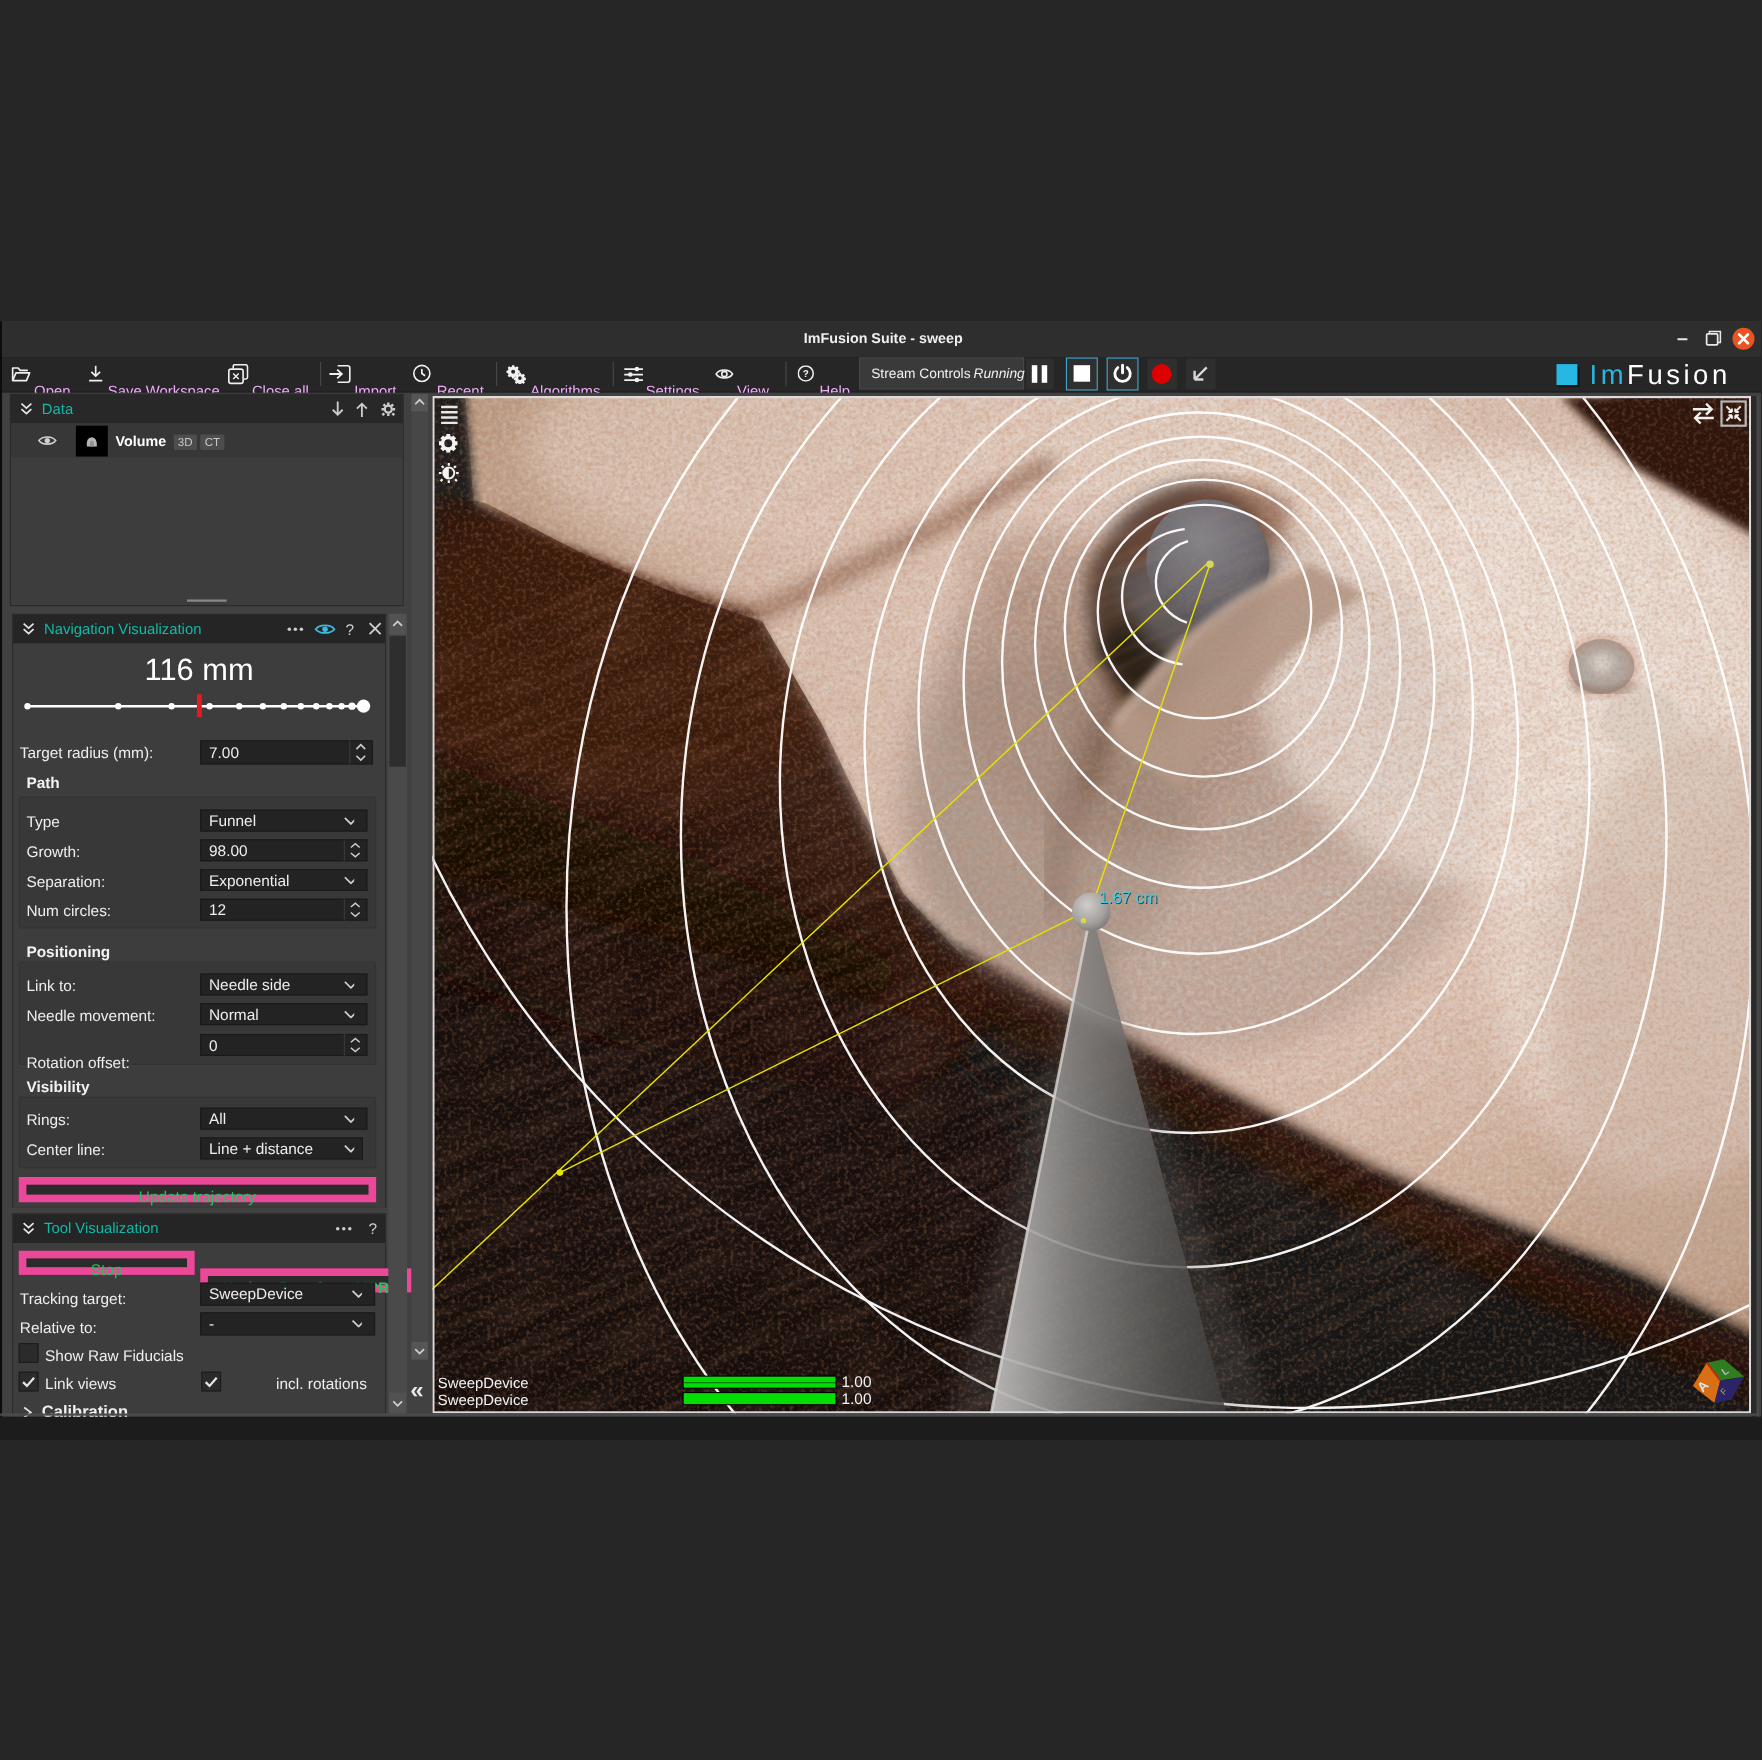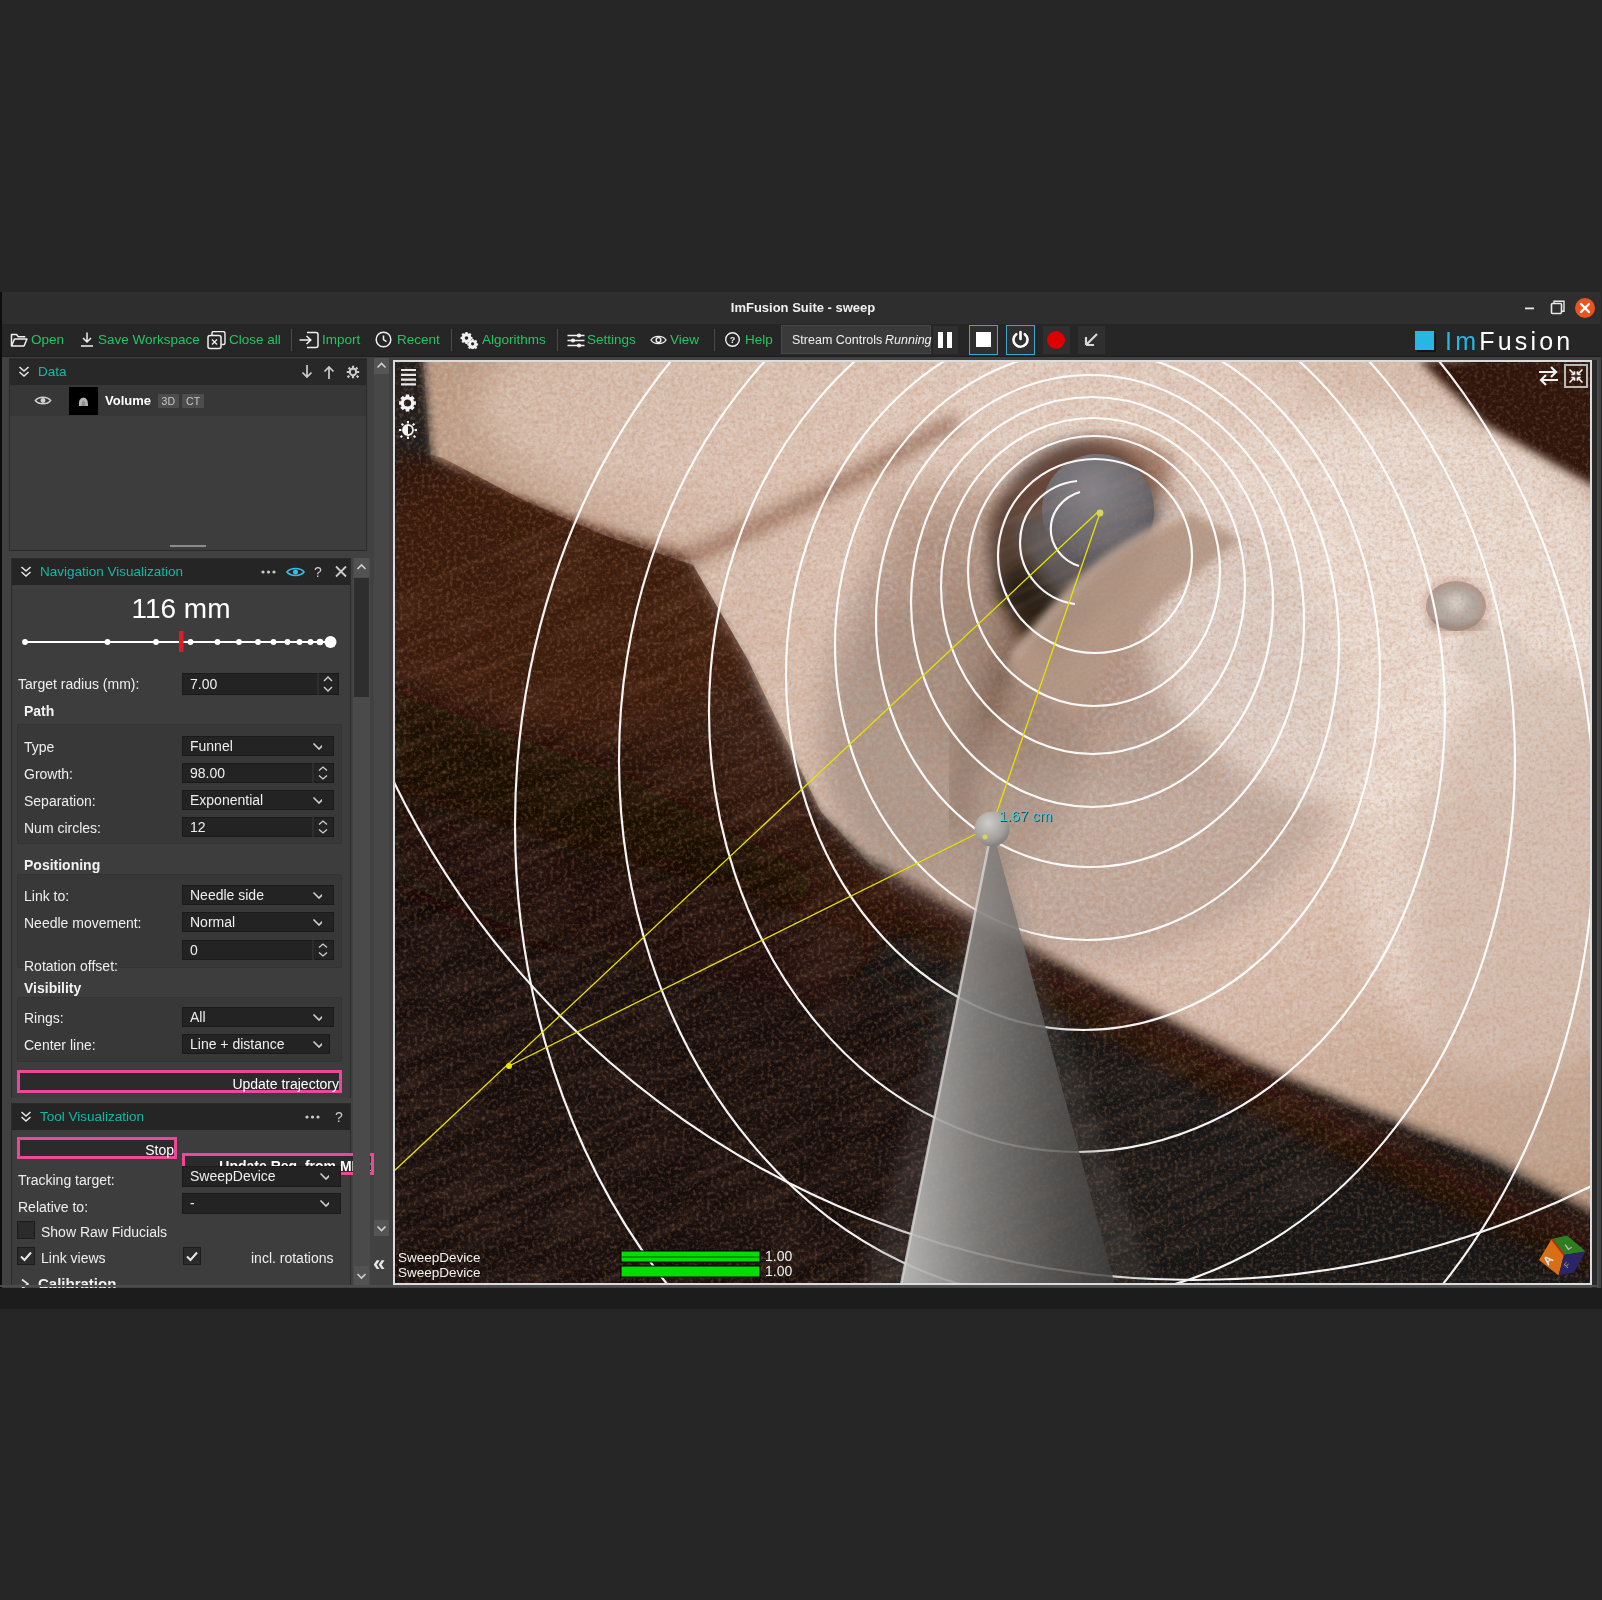--- a/index.html
+++ b/index.html
@@ -3,39 +3,39 @@
 <meta charset="utf-8">
 <style>
 * { margin:0; padding:0; box-sizing:border-box; }
 html,body { width:1602px; height:1600px; background:#262626; font-family:"Liberation Sans", sans-serif; overflow:hidden; }
 #screen { position:absolute; left:0; top:0; width:1602px; height:1600px; background:#262626; }
 .abs { position:absolute; }
 #win { position:absolute; left:0; top:292px; width:1599px; height:996px; background:#414141; border-left:2px solid #0c0c0c; }
 #titlebar { position:absolute; left:0; top:0; width:1599px; height:32px; background:#2e2e2e; }
 #titletext { position:absolute; left:0; top:0; width:1602px; text-align:center; line-height:32px; color:#f0f0f0; font-size:13px; font-weight:bold; }
 #toolbar { position:absolute; left:0; top:32px; width:1599px; height:33px; background:#262626; border-bottom:1px solid #1d1d1d;}
-.tbitem { position:absolute; top:0; height:32px; color:#22c55e; font-size:13.5px; line-height:32px; }
+.tbitem { position:absolute; top:16px; height:32px; color:#f0abfc; font-size:13.5px; line-height:32px; }
 .tbsep { position:absolute; top:5px; width:1px; height:22px; background:#4a4a4a; }
 #content { position:absolute; left:0; top:65px; width:1599px; height:931px; background:#414141; }
 
 
 .phead { position:absolute; left:0; width:100%; height:26px; background:#282828; color:#14b8a6; font-size:14px; }
 .phtitle { position:absolute; left:28px; top:5px; font-size:13.5px; }
 .chev2 { position:absolute; left:8px; top:7px; width:12px; height:12px; }
 #dataPanel { position:absolute; left:7px; top:1px; width:358px; height:193px; background:#3d3d3d; border:1px solid #2a2a2a;}
 #dpBody { position:absolute; left:0; top:26px; width:356px; height:165px; background:#3d3d3d; }
 .drow { position:absolute; left:0; width:356px; height:31px; }
 .badge { display:inline-block; background:#4d4d4d; color:#c8c8c8; font-size:10.5px; font-weight:normal; padding:1px 4px; margin-left:3px; border-radius:1px;}
 #propsArea { position:absolute; left:7px; top:201px; width:362px; height:665px; background:#414141; }
 .panel { position:absolute; left:2px; width:340px; background:#3d3d3d; border:1px solid #2a2a2a; }
 .lbl { position:absolute; color:#eeeeee; font-size:14px; }
 .blbl { position:absolute; color:#f2f2f2; font-size:14px; font-weight:bold; }
 .inp { position:absolute; background:#232323; border:1px solid #1a1a1a; color:#eeeeee; font-size:14px; line-height:18px; padding-left:7px; }
 .grp { position:absolute; background:#383838; border:1px solid #333333; border-radius:2px; }
-.btn { position:absolute; background:#2b2b2b; border:3px solid #ec4899; color:#ffffff; font-size:14px; text-align:right; }
+.btn { position:absolute; background:#2b2b2b; border:7px solid #ec4899; color:#22c55e; font-size:14px; text-align:center; }
 .cbox { position:absolute; width:18px; height:18px; background:#2b2b2b; border:1px solid #1c1c1c; }
 .combo-arrow { position:absolute; right:8px; top:5px; width:10px; height:8px; }
 
 .sbar { position:absolute; background:#4a4a4a; }
 .sbtn { position:absolute; background:#555555; }
 
 
 #view3d { position:absolute; left:393px; top:360px; width:1199px; height:925px; background:#1d1b1a; }
 #botstrip { position:absolute; left:0; top:1288px; width:1602px; height:21px; background:#1c1c1c; }
 </style>

